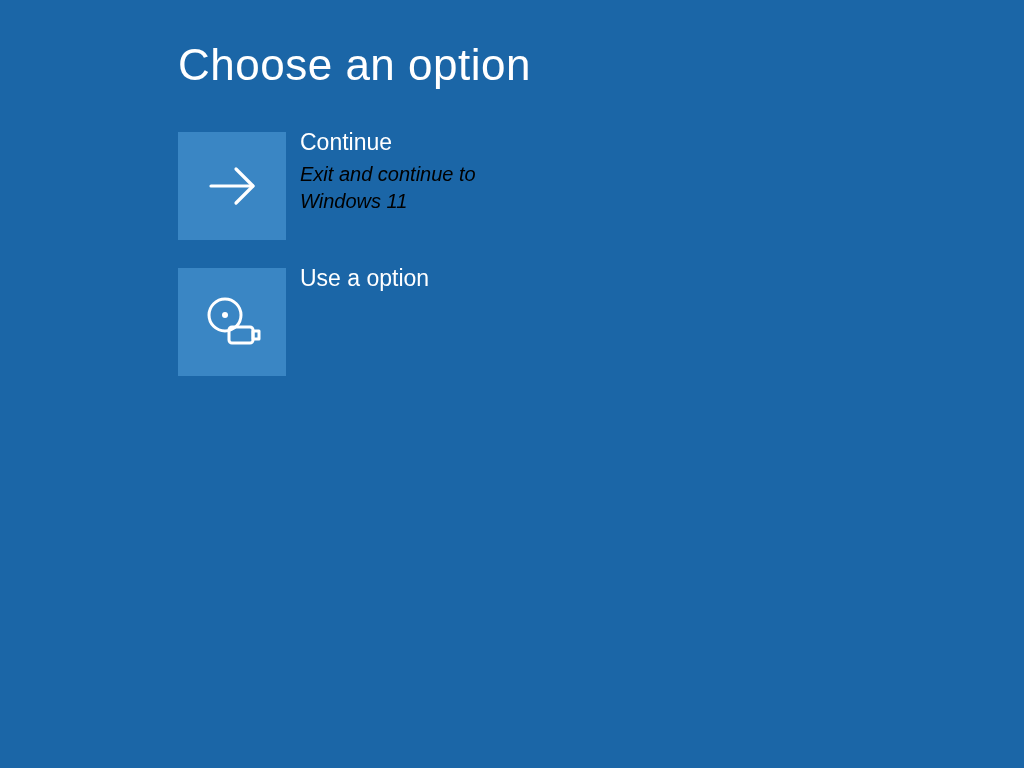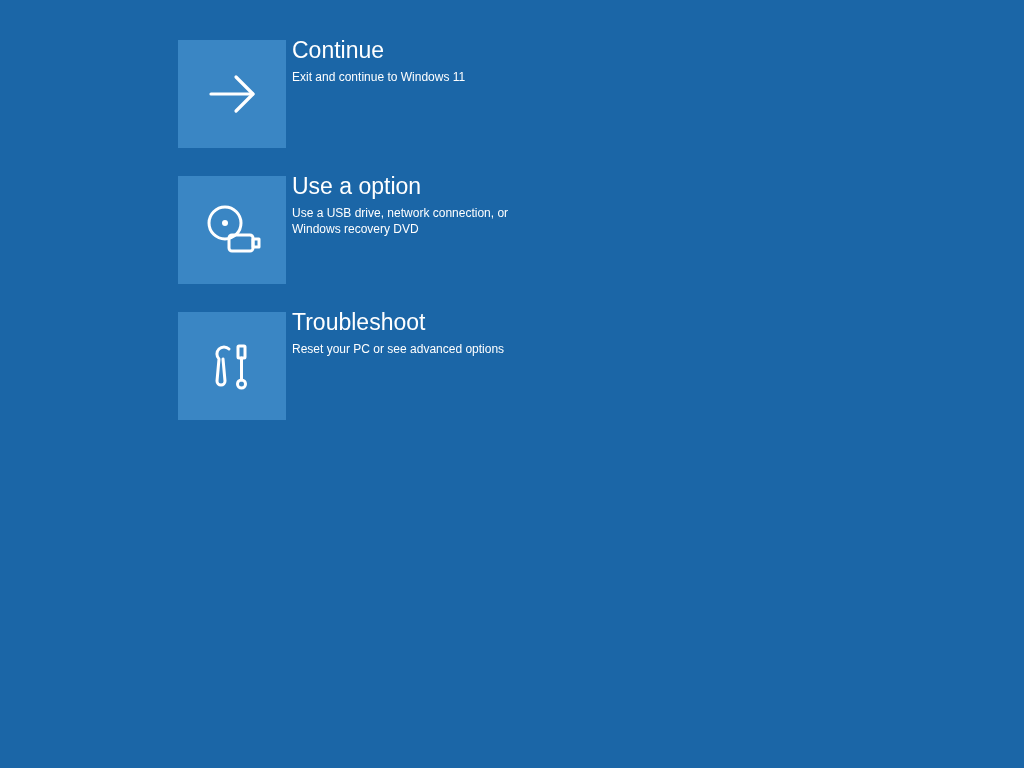--- a/index.html
+++ b/index.html
@@ -39,44 +39,46 @@
   .tile .icon-box {
     width: 108px;
     height: 108px;
     background: #3a86c4;
     display: flex;
     align-items: center;
     justify-content: center;
     flex-shrink: 0;
   }
   .tile .text {
-    padding: 0 0 0 6px;
+    padding: 0 0 0 14px;
     display: flex;
     flex-direction: column;
   }
   .tile .tile-title {
     font-size: 23px;
     font-weight: 300;
     line-height: 1.1;
     margin-top: -2px;
     margin-bottom: 6px;
   }
   .tile .tile-desc {
-    font-size: 12px;
+    font-size: 20px;
     font-weight: 400;
     line-height: 1.35;
-    color: #ffffff;
+    color: #000000;
     max-width: 250px;
+    font-style: italic;
   }
   svg { display: block; }
 </style>
 </head>
 <body>
 
 <div class="page">
+  <h1 class="title">Choose an option</h1>
 
   <div class="columns">
 
     <div class="col">
 
       <div class="tile">
         <div class="icon-box">
           <svg width="58" height="58" viewBox="0 0 58 58" fill="none" stroke="#ffffff" stroke-width="3.2" stroke-linecap="round" stroke-linejoin="round">
             <line x1="8" y1="29" x2="50" y2="29"></line>
             <polyline points="33,12 50,29 33,46"></polyline>
@@ -92,38 +94,21 @@
         <div class="icon-box">
           <svg width="62" height="62" viewBox="0 0 62 62" fill="none" stroke="#ffffff" stroke-width="3" stroke-linecap="round" stroke-linejoin="round">
             <circle cx="24" cy="24" r="16"></circle>
             <circle cx="24" cy="24" r="3" fill="#ffffff" stroke="none"></circle>
             <rect x="28" y="36" width="24" height="16" rx="3"></rect>
             <rect x="52" y="40" width="6" height="8"></rect>
           </svg>
         </div>
         <div class="text">
           <div class="tile-title">Use a option</div>
-          <div class="tile-desc">Use a USB drive, network connection, or Windows recovery DVD</div>
         </div>
       </div>
 
-      <div class="tile">
-        <div class="icon-box">
-          <svg width="60" height="60" viewBox="0 0 60 60" fill="none" stroke="#ffffff" stroke-width="3" stroke-linecap="round" stroke-linejoin="round">
-
-            <path d="M27 13 a7 7 0 1 0 -10 10 l-2 22 a4 4 0 0 0 8 0 l-2 -22"></path>
-
-            <rect x="36" y="10" width="7" height="12" rx="1"></rect>
-            <line x1="39.5" y1="22" x2="39.5" y2="44"></line>
-            <circle cx="39.5" cy="48" r="4"></circle>
-          </svg>
-        </div>
-        <div class="text">
-          <div class="tile-title">Troubleshoot</div>
-          <div class="tile-desc">Reset your PC or see advanced options</div>
-        </div>
-      </div>
 
     </div>
 
 
   </div>
 </div>
 
 </body></html>

